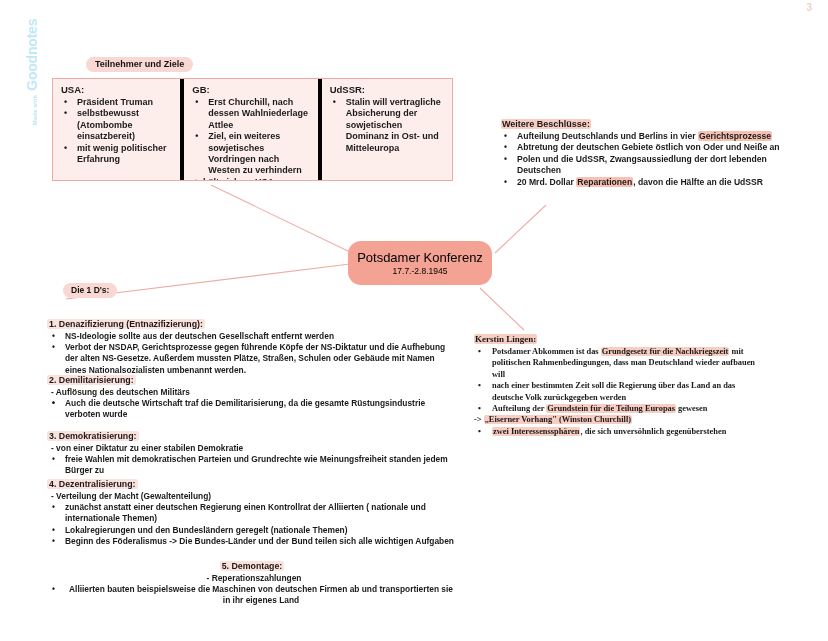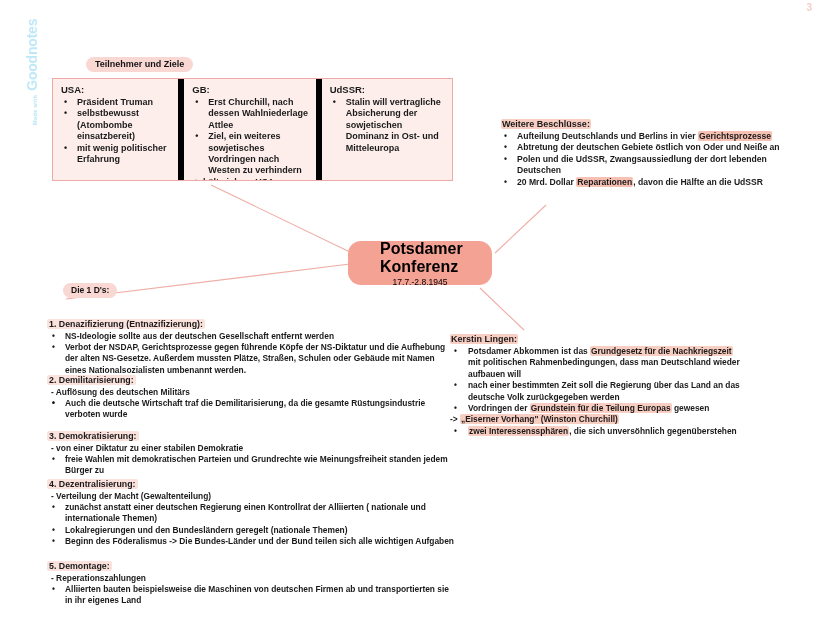--- a/index.html
+++ b/index.html
@@ -75,21 +75,21 @@
     width: 401px;
     height: 103px;
     display: flex;
     background: #fdeeec;
     border: 1px solid #eeaaa6;
     box-sizing: border-box;
   }
   .table .col {
     box-sizing: border-box;
     padding: 5px 6px 4px 8px;
-    border-right: 6px solid #000000;
+    border-right: 4px solid #000000;
     overflow: hidden;
   }
   .table .col:last-child { border-right: none; }
   .table .col.usa { width: 132px; }
   .table .col.gb  { width: 138px; }
   .table .col.ud  { width: 131px; }
   .col-title {
     font-size: 9.5px;
     font-weight: 700;
     margin-bottom: 1px;
@@ -158,24 +158,23 @@
     height: 44px;
     background: #f4a293;
     border-radius: 13px;
     display: flex;
     flex-direction: column;
     align-items: center;
     justify-content: center;
     gap: 1px;
   }
   .center-node .cn-title {
-    font-size: 16px;
-    font-weight: 700;
+    font-size: 13px;
+    font-weight: 400;
     color: #000;
-    padding-left: 32px;
   }
   .center-node .cn-sub {
     font-size: 8.5px;
     font-weight: 400;
     color: #000;
   }
   
   svg.links {
     position: absolute;
     left: 0; top: 0;
@@ -202,23 +201,24 @@
     font-weight: 700;
     line-height: 11.2px;
     position: relative;
     padding-left: 18px;
   }
   .d-list li .bullet { position: absolute; left: 5px; top: 0; }
   .d-list li.dash { padding-left: 4px; }
   
   .kerstin {
     position: absolute;
-    left: 450px;
+    left: 474px;
     top: 333px;
     width: 290px;
+    font-family: Liberation Serif, serif;
   }
   .k-list { list-style: none; margin: 0; padding: 0; }
   .k-list li {
     font-size: 8.4px;
     font-weight: 700;
     line-height: 11.4px;
     position: relative;
     padding-left: 18px;
   }
   .k-list li .bullet { position: absolute; left: 4px; top: 0; }
@@ -329,41 +329,41 @@
   <div class="dblock" style="top:462px;">
     <div class="d-head"><span class="numtxt">4. Dezentralisierung:</span></div>
     <ul class="d-list">
       <li class="dash"><span>- Verteilung der Macht (Gewaltenteilung)</span></li>
       <li><span class="bullet">•</span><span>zunächst anstatt einer deutschen Regierung einen Kontrollrat der Alliierten ( nationale und internationale Themen)</span></li>
       <li><span class="bullet">•</span><span>Lokalregierungen und den Bundesländern geregelt (nationale Themen)</span></li>
       <li><span class="bullet">•</span><span>Beginn des Föderalismus -&gt; Die Bundes-Länder und der Bund teilen sich alle wichtigen Aufgaben</span></li>
     </ul>
   </div>
 
-  <div class="dblock" style="top:544px;">
+  <div class="dblock" style="top:544px;text-align:center;">
     <div class="d-head"><span class="numtxt">5. Demontage:</span></div>
     <ul class="d-list">
       <li class="dash"><span>- Reperationszahlungen</span></li>
       <li><span class="bullet">•</span><span>Alliierten bauten beispielsweise die Maschinen von deutschen Firmen ab und transportierten sie in ihr eigenes Land</span></li>
     </ul>
   </div>
 
   <div class="kerstin">
     <div class="blk-title">
       <span class="hl">Kerstin Lingen:</span>
     </div>
     <ul class="k-list">
       <li><span class="bullet">•</span>
         <span>Potsdamer Abkommen ist das </span><span class="hl">Grundgesetz für die Nachkriegszeit</span><span> mit politischen Rahmenbedingungen, dass man Deutschland wieder aufbauen will</span>
       </li>
       <li><span class="bullet">•</span>
         <span>nach einer bestimmten Zeit soll die Regierung über das Land an das deutsche Volk zurückgegeben werden</span>
       </li>
       <li><span class="bullet">•</span>
-        <span>Vordringen der </span><span class="hl">Grundstein für die Teilung Europas</span><span> gewesen</span>
+        <span>Aufteilung der </span><span class="hl">Grundstein für die Teilung Europas</span><span> gewesen</span>
       </li>
       <li class="arrow">
         <span>-&gt; </span><span class="hl">„Eiserner Vorhang" (Winston Churchill)</span>
       </li>
       <li><span class="bullet">•</span>
         <span class="hl">zwei Interessenssphären</span><span>, die sich unversöhnlich gegenüberstehen</span>
       </li>
     </ul>
   </div>
 

